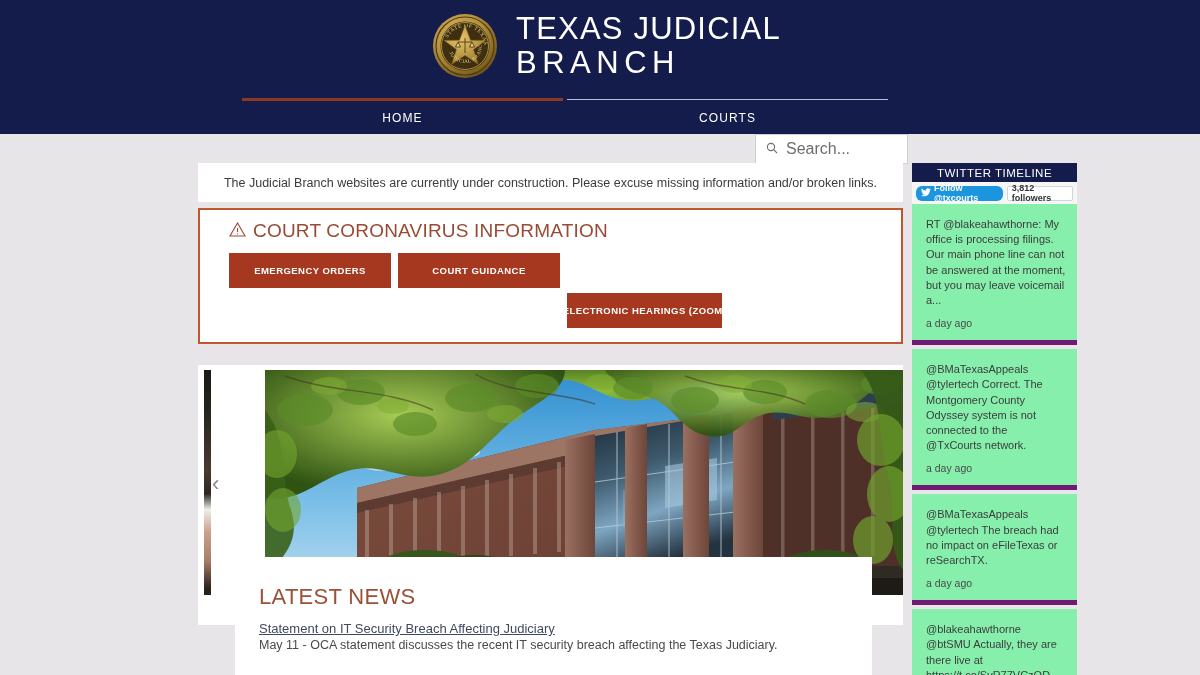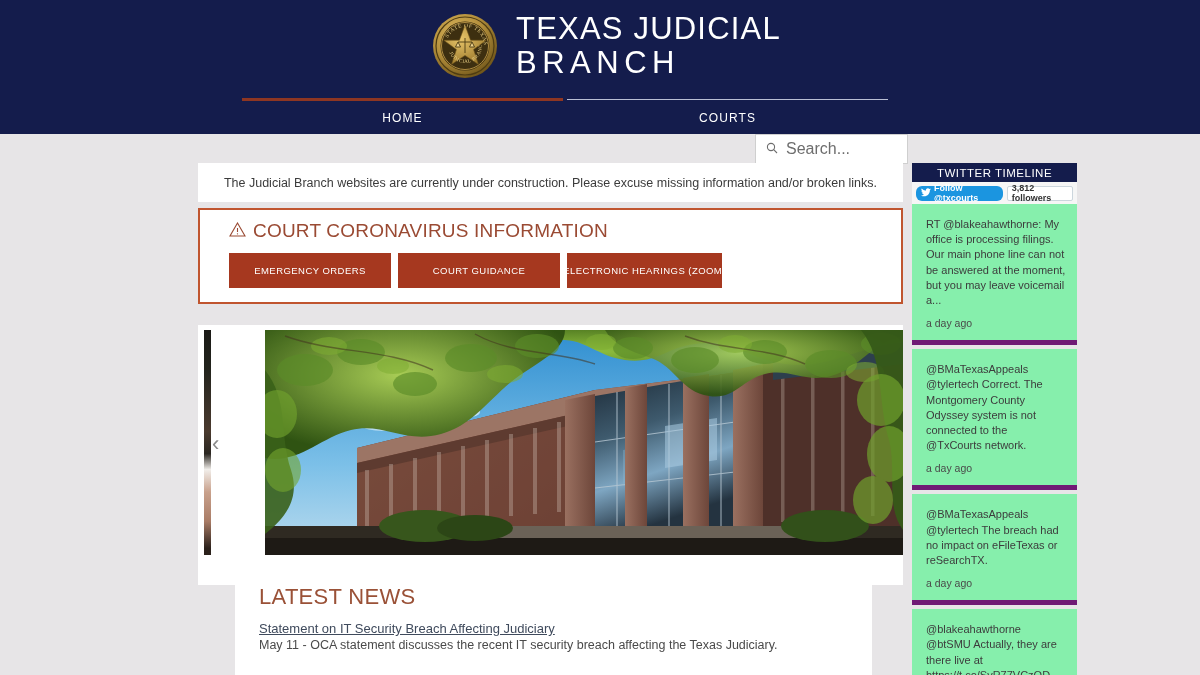--- a/index.html
+++ b/index.html
@@ -89,35 +89,35 @@
     background: #ffffff;
     padding: 10px 14px 14px 29px;
   }
   .corona-title {
     font-size: 19px; color: #9a4a33;
     letter-spacing: 0.2px;
     display: flex; align-items: center; gap: 7px;
     margin-bottom: 11px;
   }
   .warn-tri { display: block; }
-  .corona-buttons { display: flex; gap: 7px; }
+  .corona-buttons { display: flex; gap: 7px; font-weight: bold; }
   .corona-btn {
     background: #a6381f;
     color: #ffffff;
     font-size: 9.5px;
     letter-spacing: 0.45px;
     height: 35px;
     display: flex; align-items: center; justify-content: center;
     cursor: pointer;
     white-space: nowrap;
     padding: 0 10px;
   }
   .corona-btn.b0 { width: 162px; }
   .corona-btn.b1 { width: 162px; }
-  .corona-btn.b2 { width: 155px; }
+  .corona-btn.b2 { width: 155px; margin-top: 40px; }
   .corona-btn.b3 { width: 157px; }
 
   
   .carousel-wrap {
     margin-top: 21px;
     position: relative;
     background: #ffffff;
     width: 705px; height: 260px;
   }
   .prev-strip {

